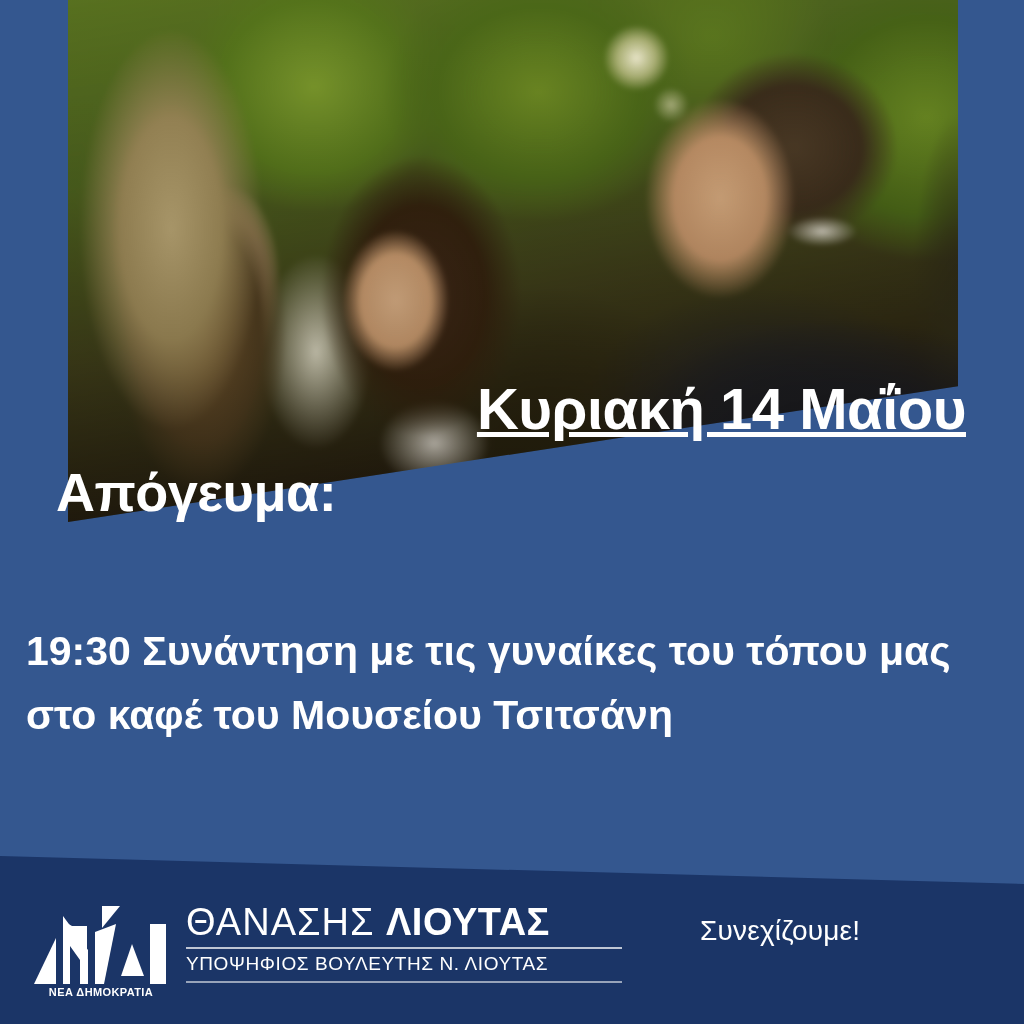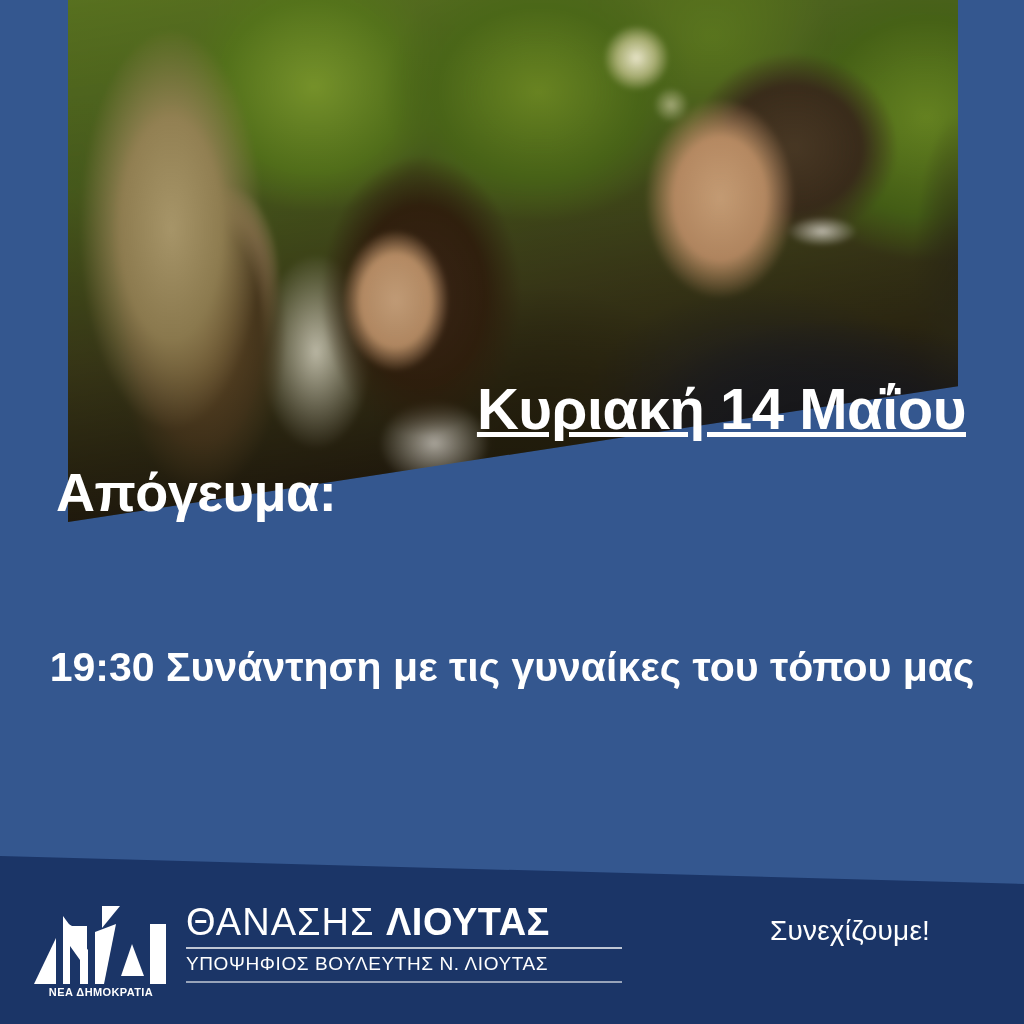--- a/index.html
+++ b/index.html
@@ -110,26 +110,24 @@
     line-height: 1.05;
     white-space: nowrap;
   }
 
   .body-text {
     position: absolute;
     left: 0;
     top: 620px;
     width: 1024px;
     padding: 0 26px;
-    text-align: center;
     color: #ffffff;
     font-size: 41px;
     font-weight: bold;
     line-height: 1.55;
-    margin-top: 16px;
   }
   .body-text .row { display: block; white-space: nowrap; }
 
   
   .footer {
     position: absolute;
     left: 0;
     bottom: 0;
     width: 1024px;
     height: 170px;
@@ -199,41 +197,42 @@
     white-space: nowrap;
     padding-bottom: 2px;
   }
 
   
   .slogan {
     position: absolute;
     right: 24px;
     top: 60px;
     width: 300px;
-    text-align: center;
+    text-align: left;
     color: #ffffff;
   }
   .slogan-1 { font-size: 28px; font-weight: 300; line-height: 1.24; letter-spacing: 0.2px; }
   .slogan-2 { font-size: 28px; font-weight: bold; line-height: 1.24; letter-spacing: 0.2px; }
 </style>
 </head>
 <body>
 
 <div id="poster">
 
   <div class="photo-wrap">
     <div class="photo"></div>
     <div class="photo-tint"></div>
   </div>
 
   <div class="date-line">Κυριακή 14 Μαΐου</div>
   <div class="afternoon-line">Απόγευμα:</div>
 
   <div class="body-text">
     <span class="row">19:30 Συνάντηση με τις γυναίκες του τόπου μας</span>
+    <span class="row">στο καφέ του Μουσείου Τσιτσάνη</span>
   </div>
 
   <div class="footer">
     <div class="footer-inner">
 
       <div class="nd-logo">
         <svg class="nd-mark" viewBox="0 0 140 82" aria-hidden="true">
 
           <polygon points="2,82 24,82 24,36" fill="#ffffff"></polygon>
 

